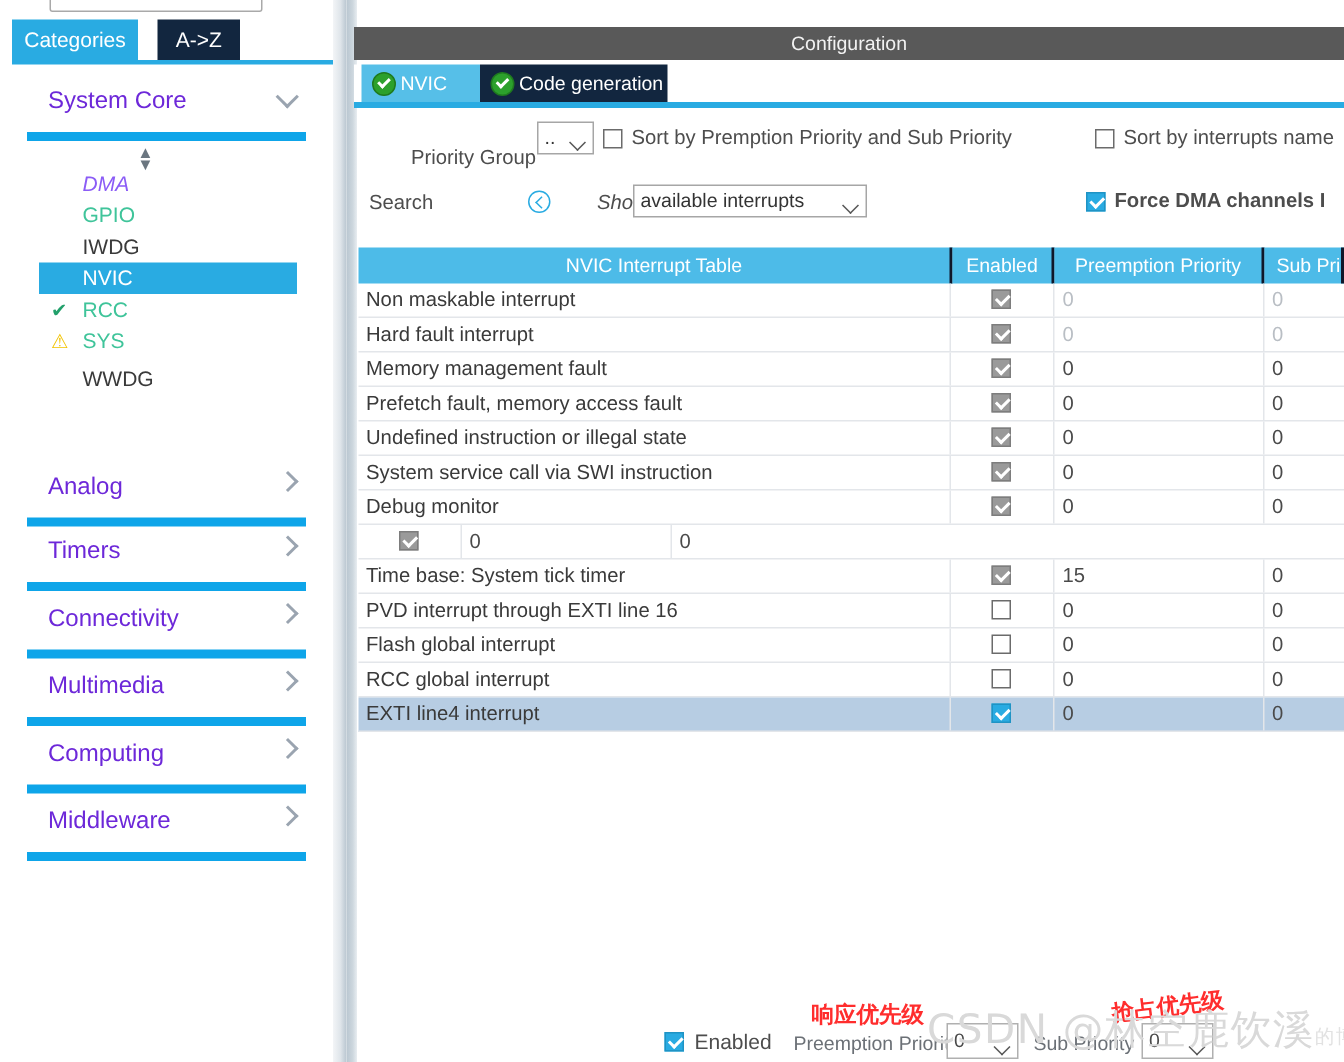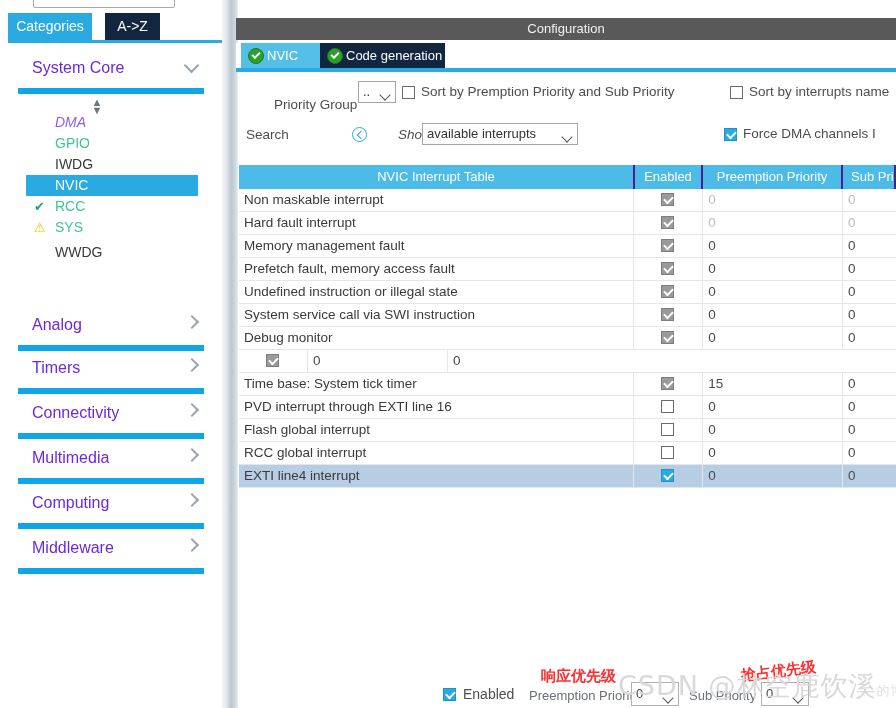--- a/index.html
+++ b/index.html
@@ -130,21 +130,21 @@
   #search-icon:after{
     content:"";position:absolute;left:5px;top:3.5px;width:5px;height:5px;
     border-left:1.6px solid #29ABE2;border-bottom:1.6px solid #29ABE2;
     transform:rotate(45deg);
   }
   
   #table-wrap{position:absolute;left:239px;top:165px;width:657px;}
   #thead{display:flex;height:24px;}
   .th{
     background:#4DBBE8;color:#ffffff;font-size:13px;line-height:24px;
-    text-align:center;box-sizing:border-box;border-right:2px solid #4c1d95;
+    text-align:center;box-sizing:border-box;border-right:2px solid #0f172a;
     white-space:nowrap;overflow:hidden;
   }
   #th-name{width:396px;}
   #th-enabled{width:68px;}
   #th-preempt{width:140px;}
   #th-sub{width:53px;text-align:left;padding-left:8px;}
   .trow{display:flex;height:22px;border-bottom:1px solid #e3e6ea;position:relative;}
   .trow.sel{background:#b7cde3;}
   .c-name{
     width:396px;box-sizing:border-box;padding-left:5px;
@@ -294,21 +294,21 @@
 <div class="cbx-text" style="left:749px;top:84px;white-space:nowrap;">Sort by interrupts name</div>
 
 <div class="ctl-label" style="left:246px;top:127px;">Search</div>
 <div id="search-icon"></div>
 <div class="ctl-label" style="left:398px;top:127px;font-style:italic;">Show</div>
 <div class="combo" style="left:422px;top:123px;width:156px;">
   <span>available interrupts</span>
   <span class="cb-arrow"><i class="cb-chev"></i></span>
 </div>
 <div class="cbx checked-blue" style="left:724px;top:128px;"></div>
-<div class="cbx-text" style="left:743px;top:126px;white-space:nowrap;">Force DMA channels I</div>
+<div class="cbx-text" style="left:743px;top:126px;white-space:nowrap;font-weight:bold;">Force DMA channels I</div>
 
 <div id="table-wrap">
   <div id="thead">
     <div class="th" id="th-name">NVIC Interrupt Table</div>
     <div class="th" id="th-enabled">Enabled</div>
     <div class="th" id="th-preempt">Preemption Priority</div>
     <div class="th" id="th-sub">Sub Priority</div>
   </div>
   <div id="tbody">
       <div class="trow">

